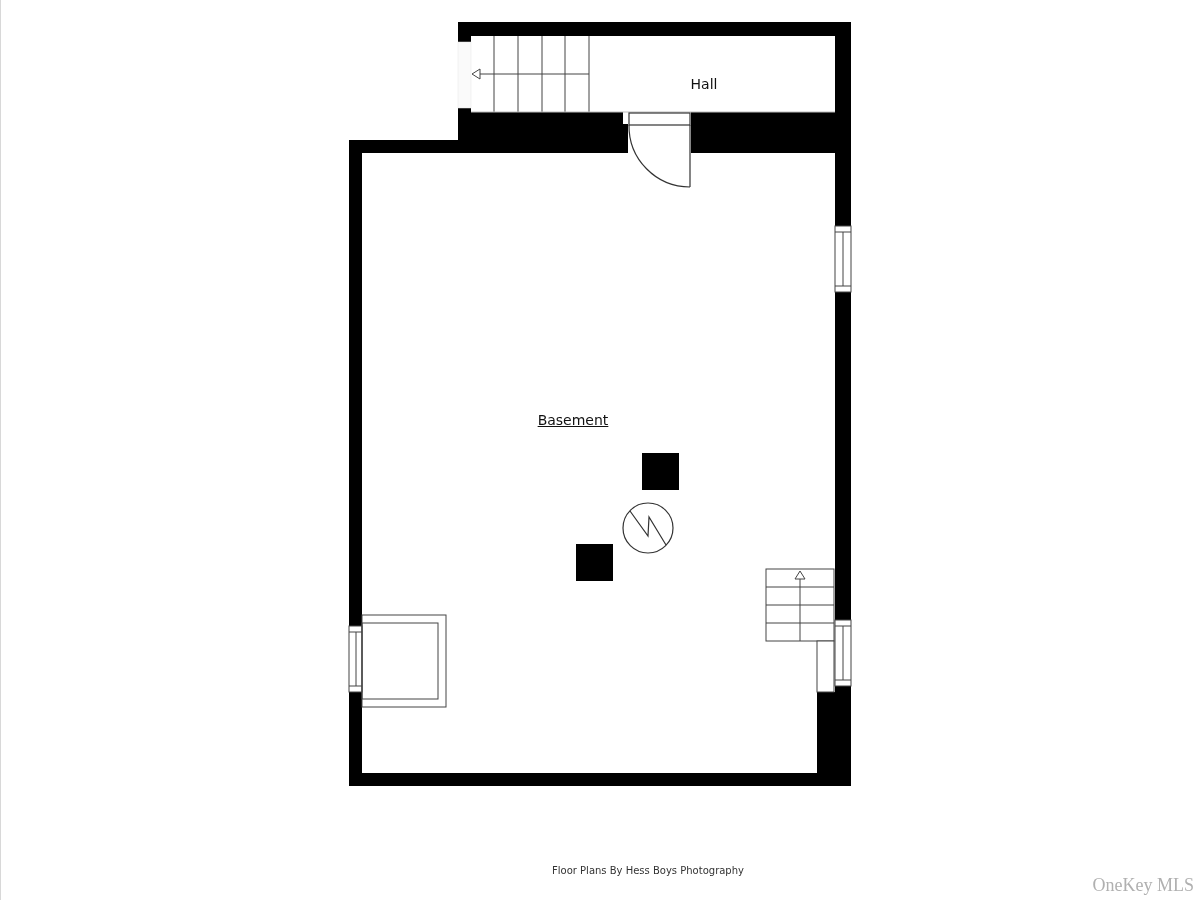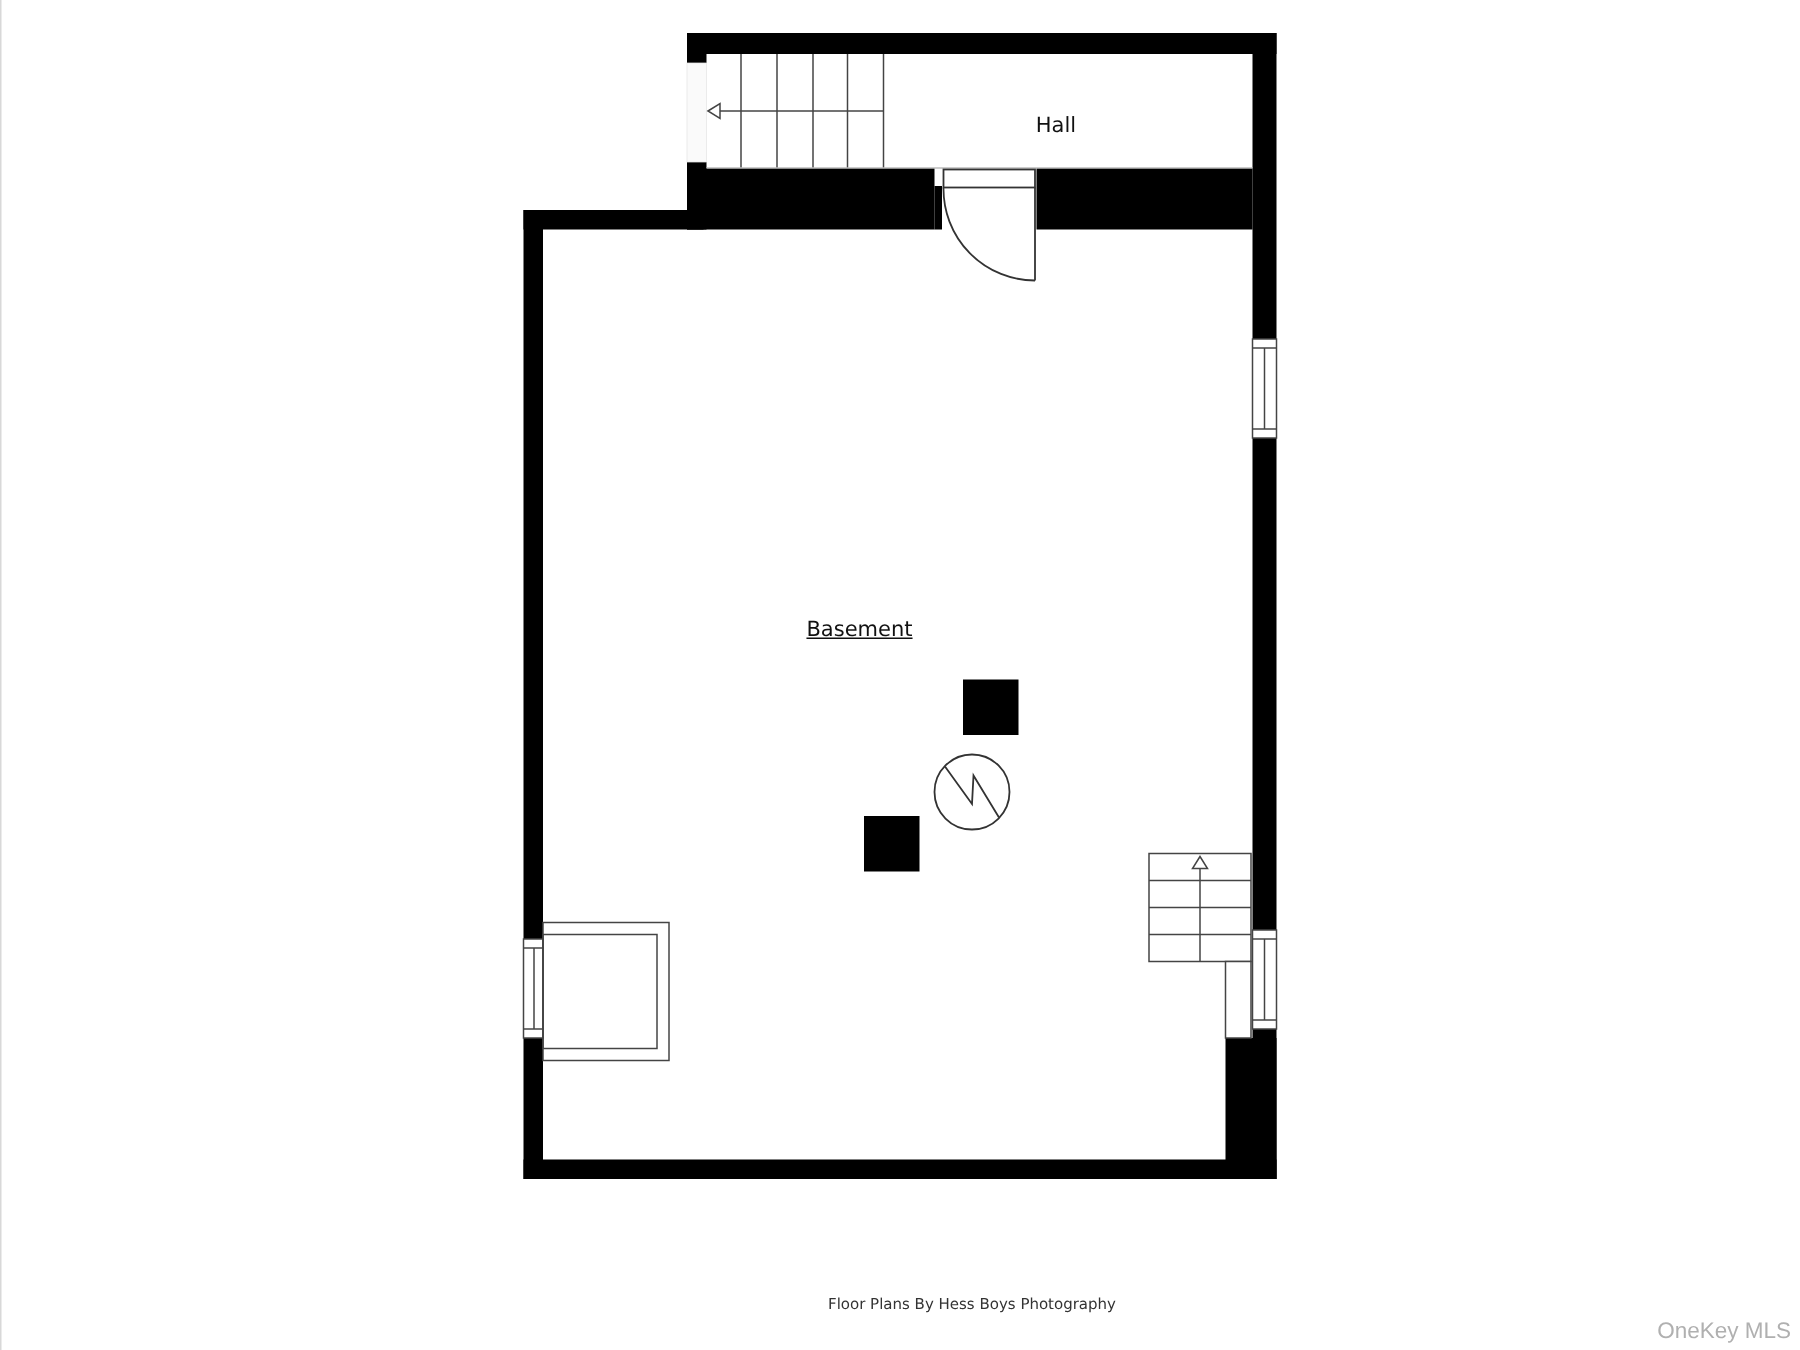--- a/index.html
+++ b/index.html
@@ -14,22 +14,22 @@
     position: absolute; font-size: 14px; color: #111; white-space: nowrap;
     transform: translate(-50%, -50%);
     margin-top: 21px;
   }
   .credit {
     position: absolute; left: 608px; top: 870px; transform: translate(-50%, -50%);
     font-size: 10px; color: #333; white-space: nowrap; margin-left: 40px;
   }
   .watermark {
     position: absolute; right: 6px; bottom: 4px;
-    font-family: Liberation Sans, sans-serif;
-    font-size: 15px; color: #b0b0b0; white-space: nowrap;
+    font-family: Liberation Serif, serif;
+    font-size: 18px; color: #b0b0b0; white-space: nowrap;
   }
 </style>
 </head>
 <body>
 
 <div class="left-border"></div>
 
 <svg class="plan" width="1200" height="900" viewBox="0 0 1200 900">
 
   <g>

